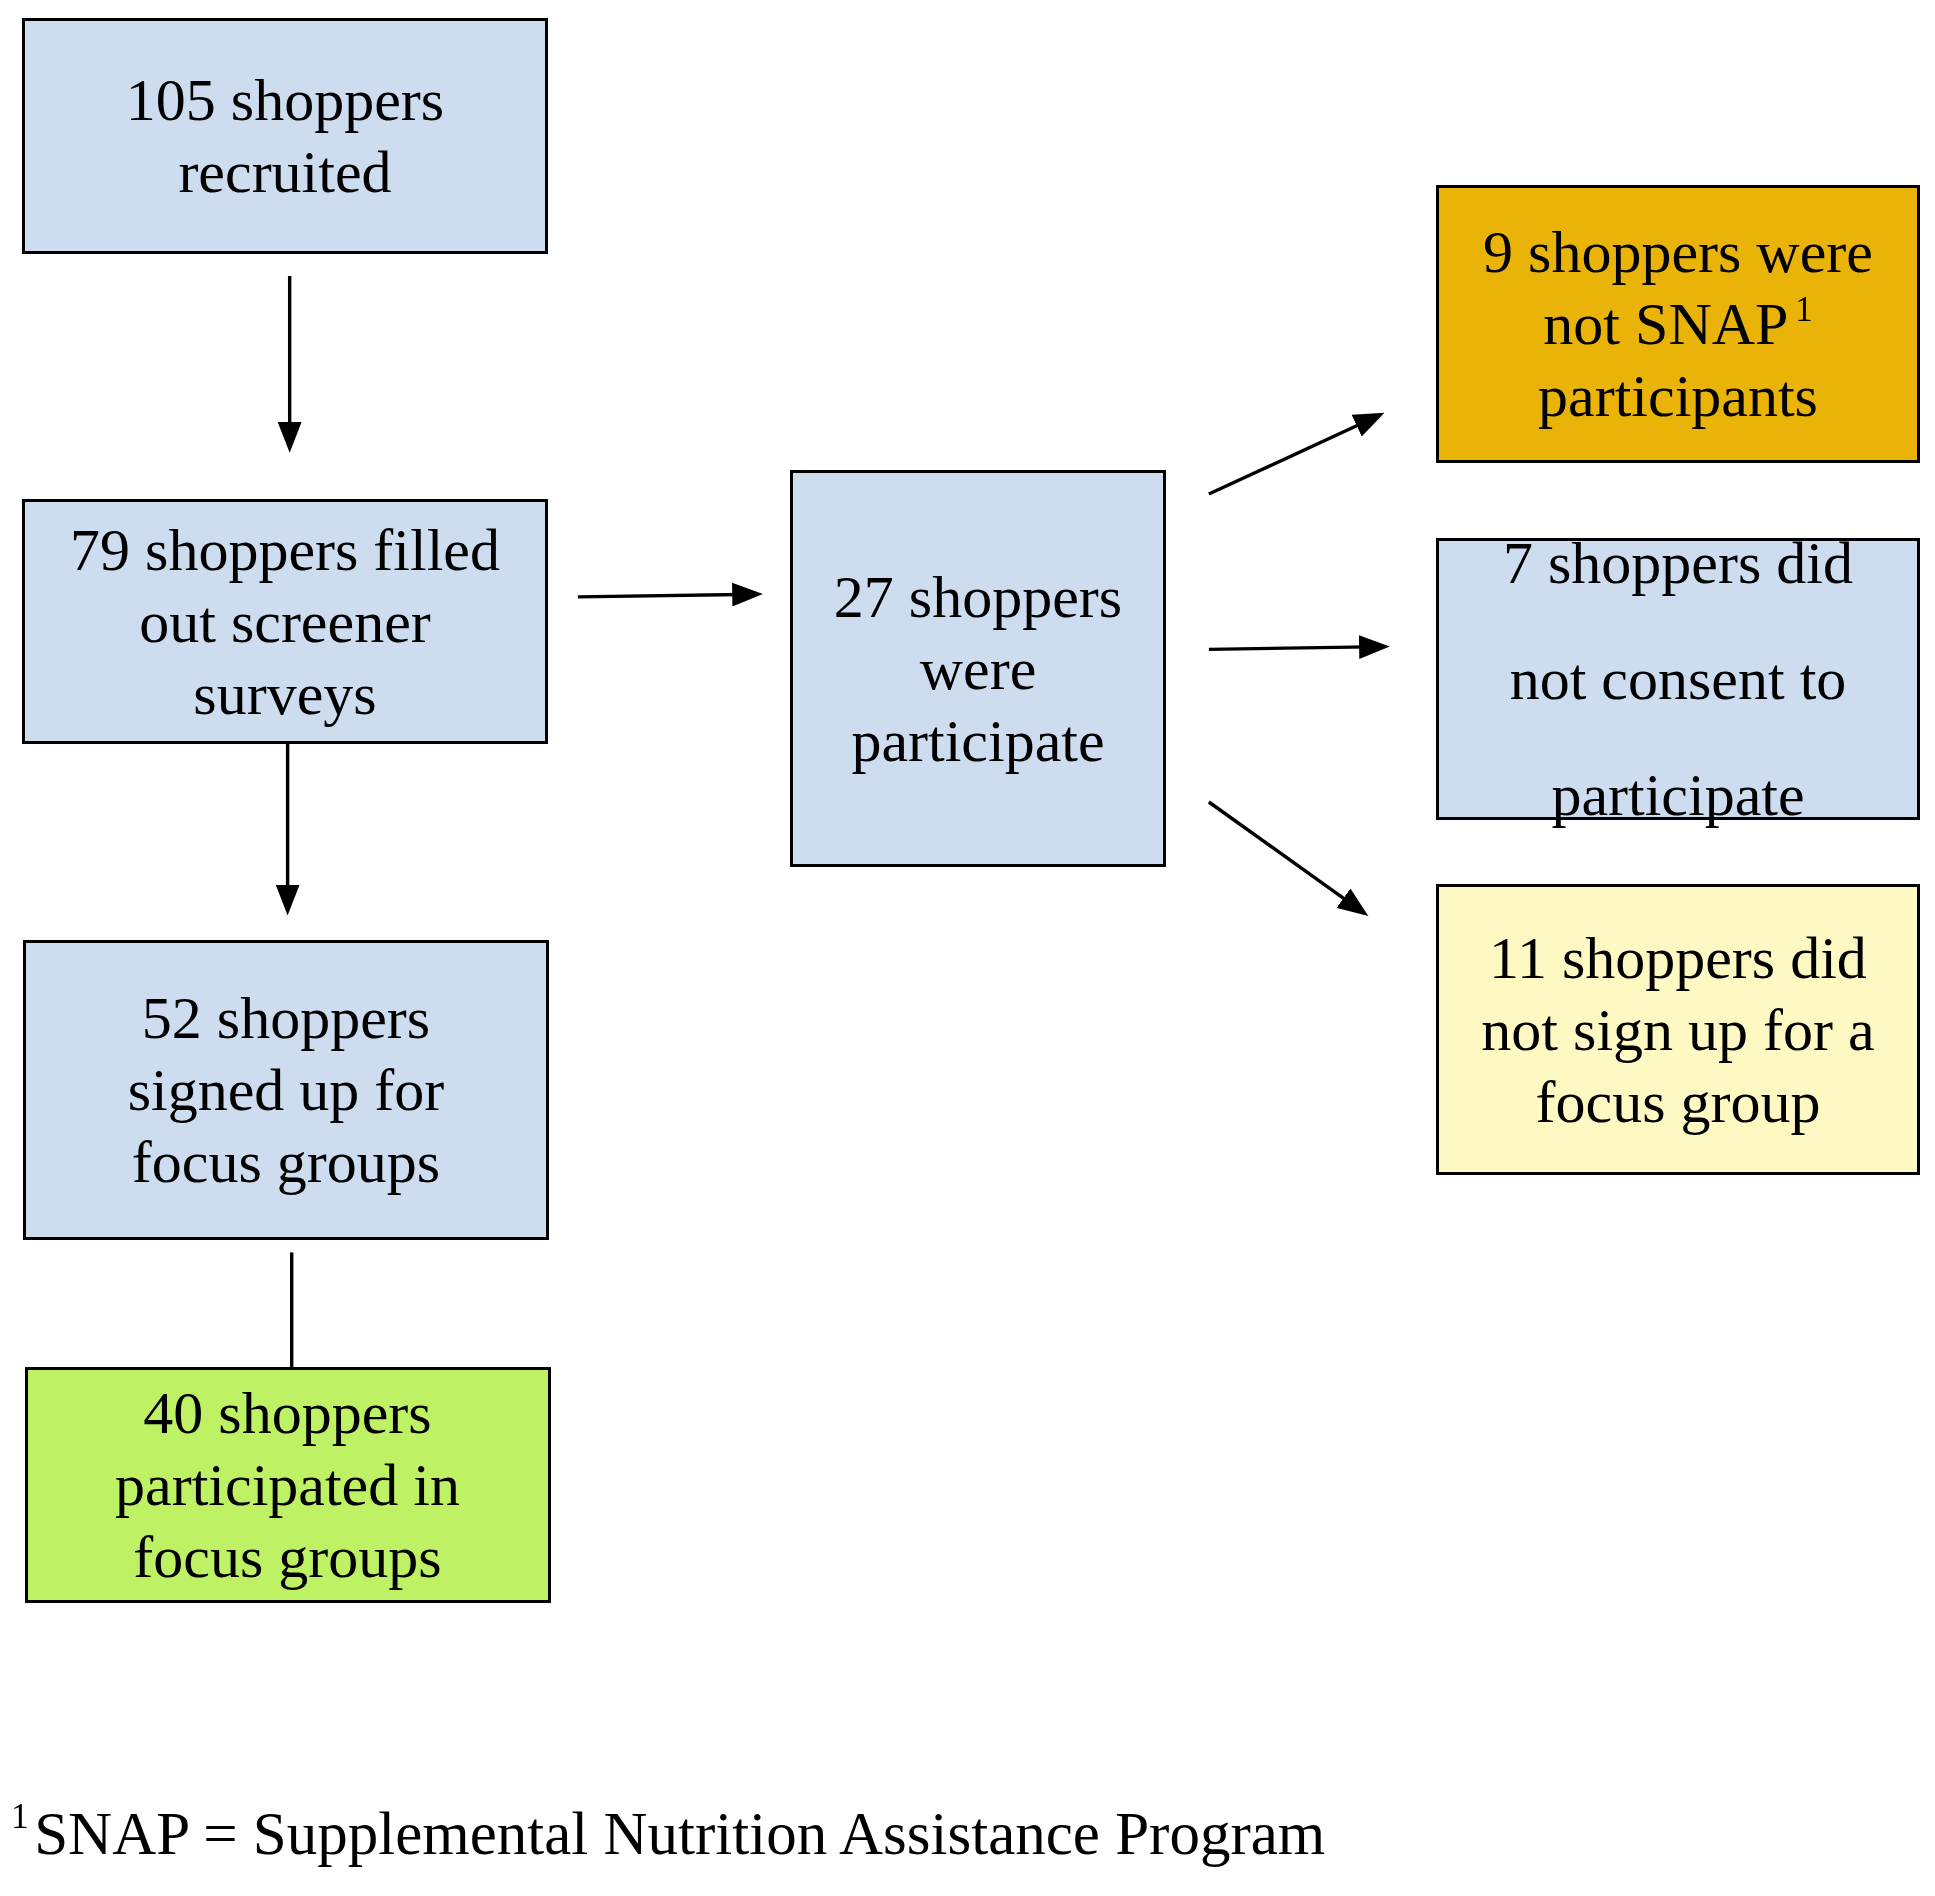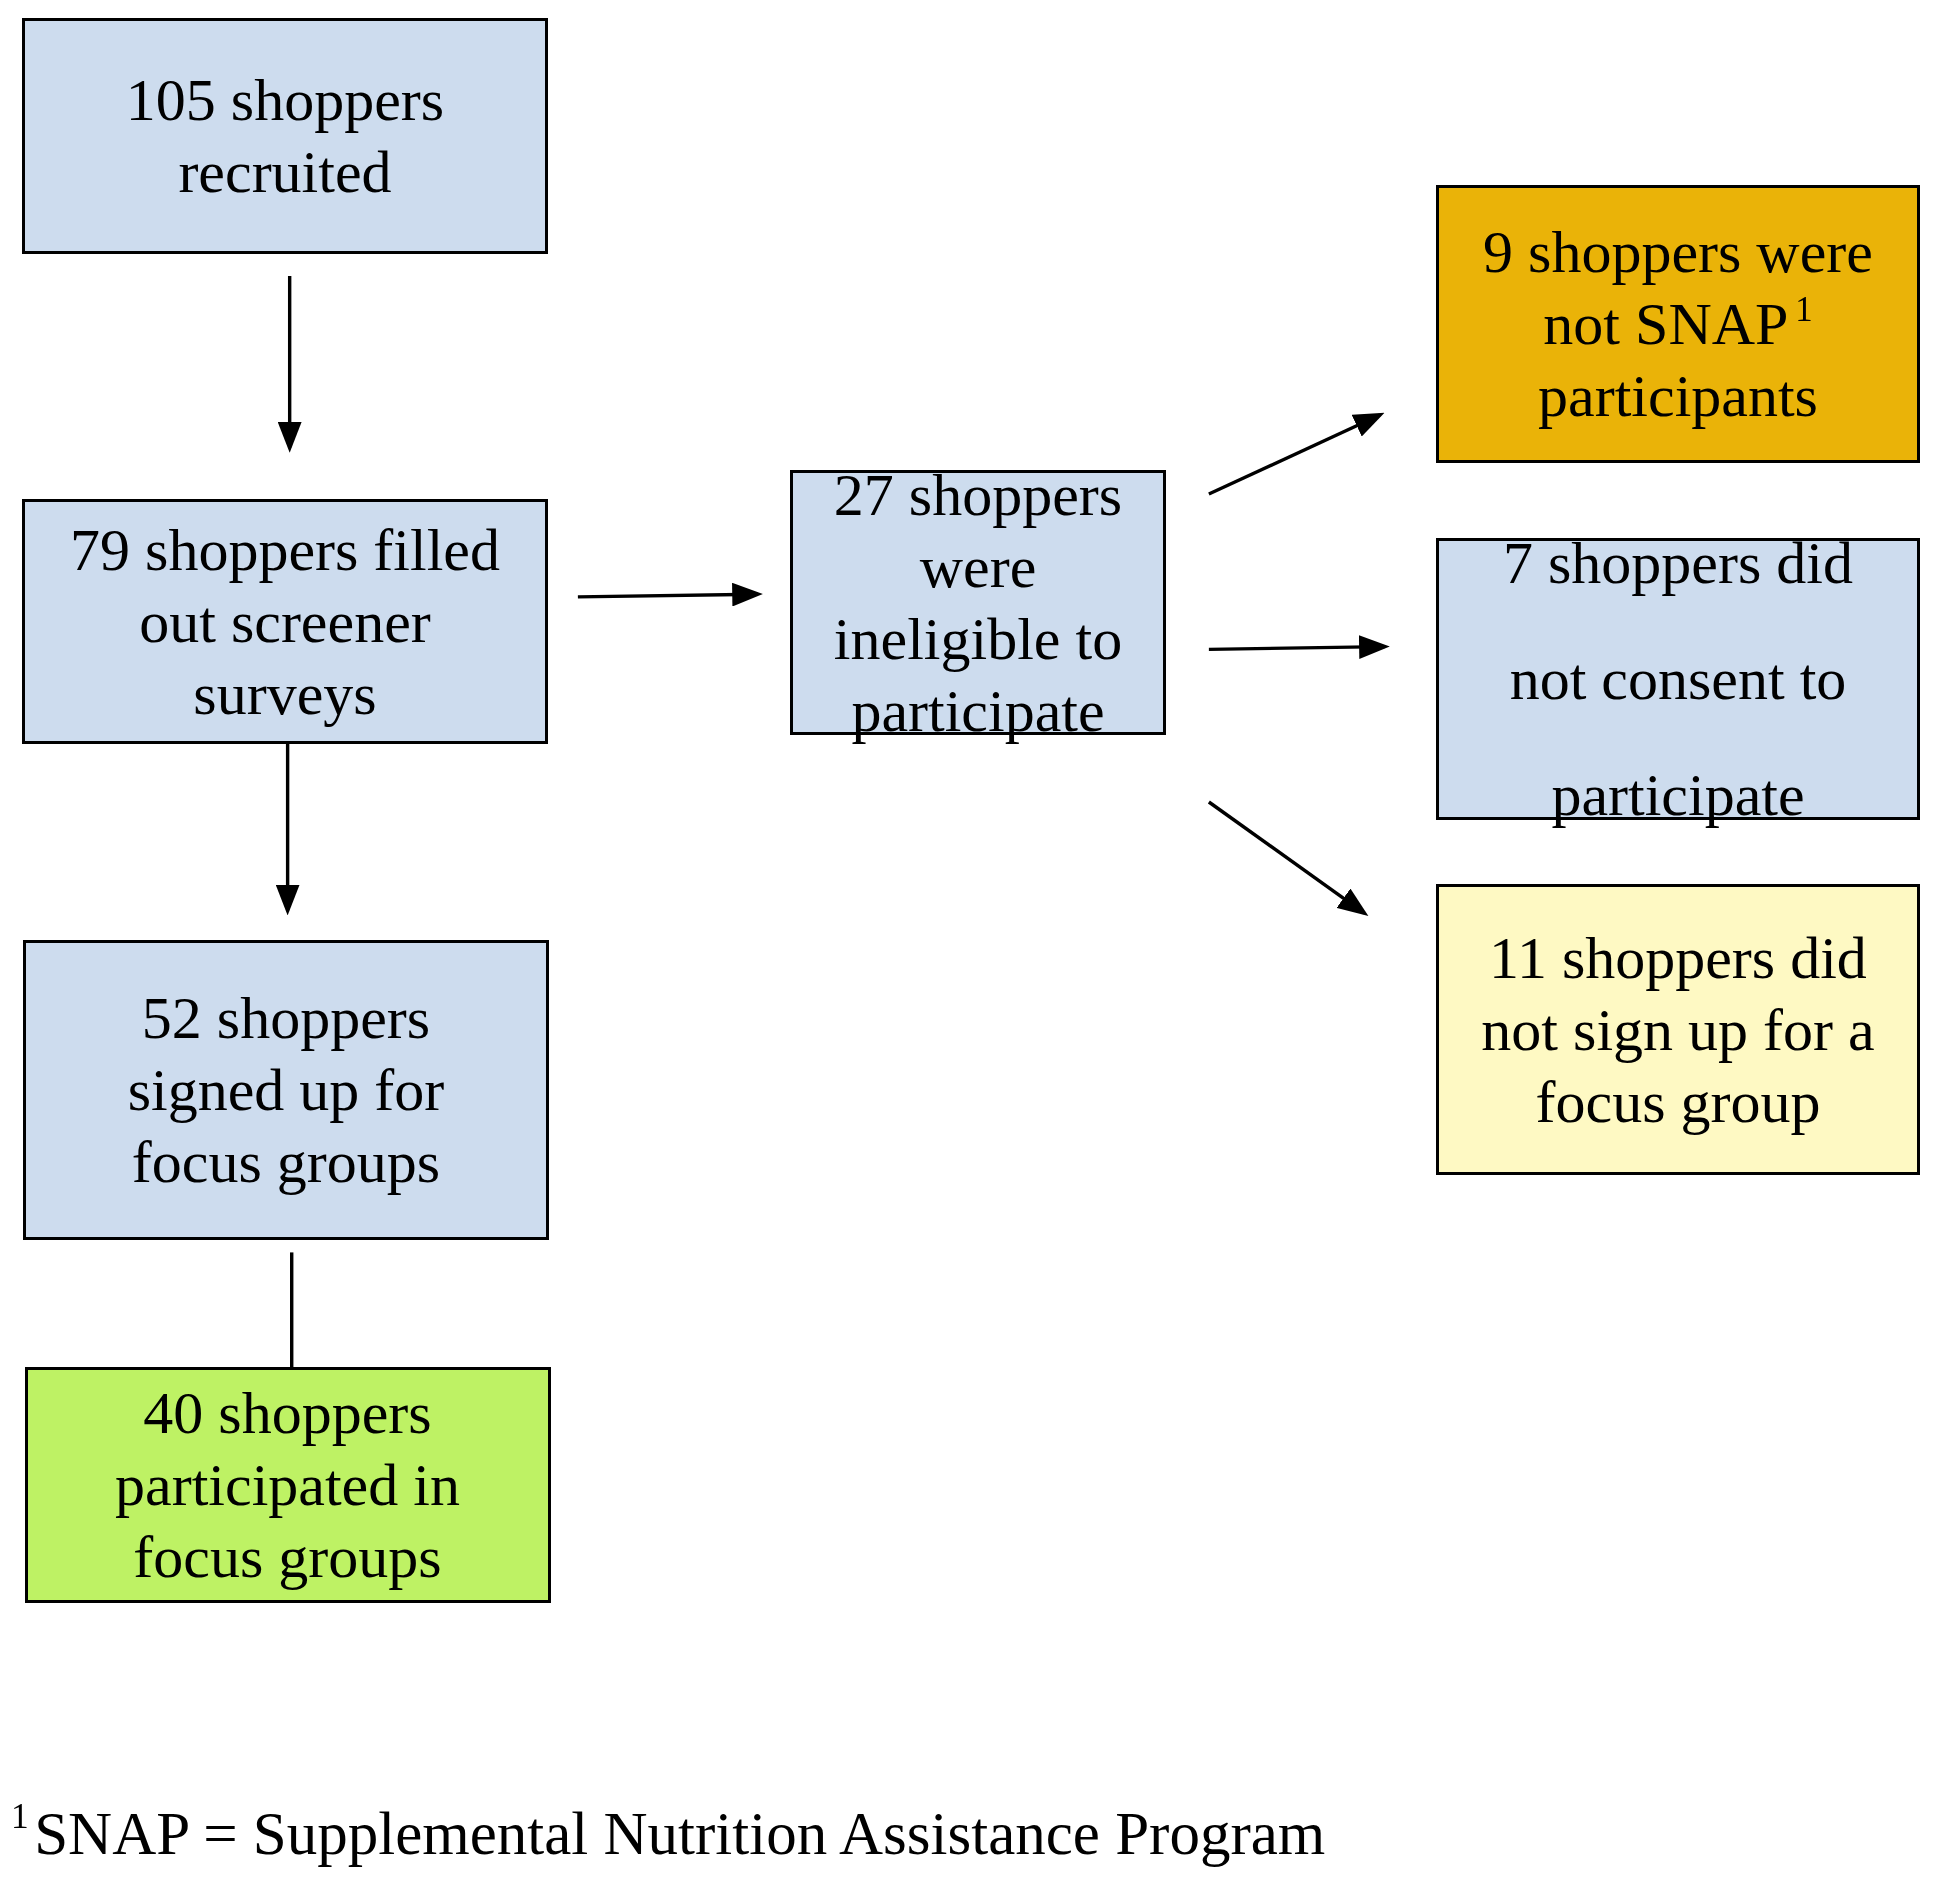--- a/index.html
+++ b/index.html
@@ -82,24 +82,23 @@
     <div class="line"><b>105</b><span> shoppers</span></div>
     <div class="line">recruited</div>
   </div>
 
   <div class="box" style="left: 22px; top: 499px; width: 526px; height: 245px; background: rgb(205, 220, 238); border-color: rgb(0, 0, 0);">
     <div class="line"><b>79</b><span> shoppers filled</span></div>
     <div class="line">out screener</div>
     <div class="line">surveys</div>
   </div>
 
-  <div class="box" style="left: 790px; top: 470px; width: 376px; height: 265px; background: rgb(205, 220, 238); border-color: rgb(0, 0, 0);">
+  <div class="box" style="left: 790px; top: 470px; width: 376px; height: 397px; background: rgb(205, 220, 238); border-color: rgb(0, 0, 0);">
     <div class="line"><b>27</b><span> shoppers</span></div>
     <div class="line">were</div>
-    <div class="line">ineligible to</div>
     <div class="line">participate</div>
   </div>
 
   <div class="box" style="left: 1436px; top: 185px; width: 484px; height: 278px; background: #eab308; border-color: rgb(0, 0, 0);">
     <div class="line"><b>9</b><span> shoppers were</span></div>
     <div class="line"><span>not SNAP</span><sup class="insup">1</sup></div>
     <div class="line">participants</div>
   </div>
 
   <div class="box" style="left: 1436px; top: 538px; width: 484px; height: 282px; background: rgb(205, 220, 238); border-color: rgb(0, 0, 0); gap: 44px;">

